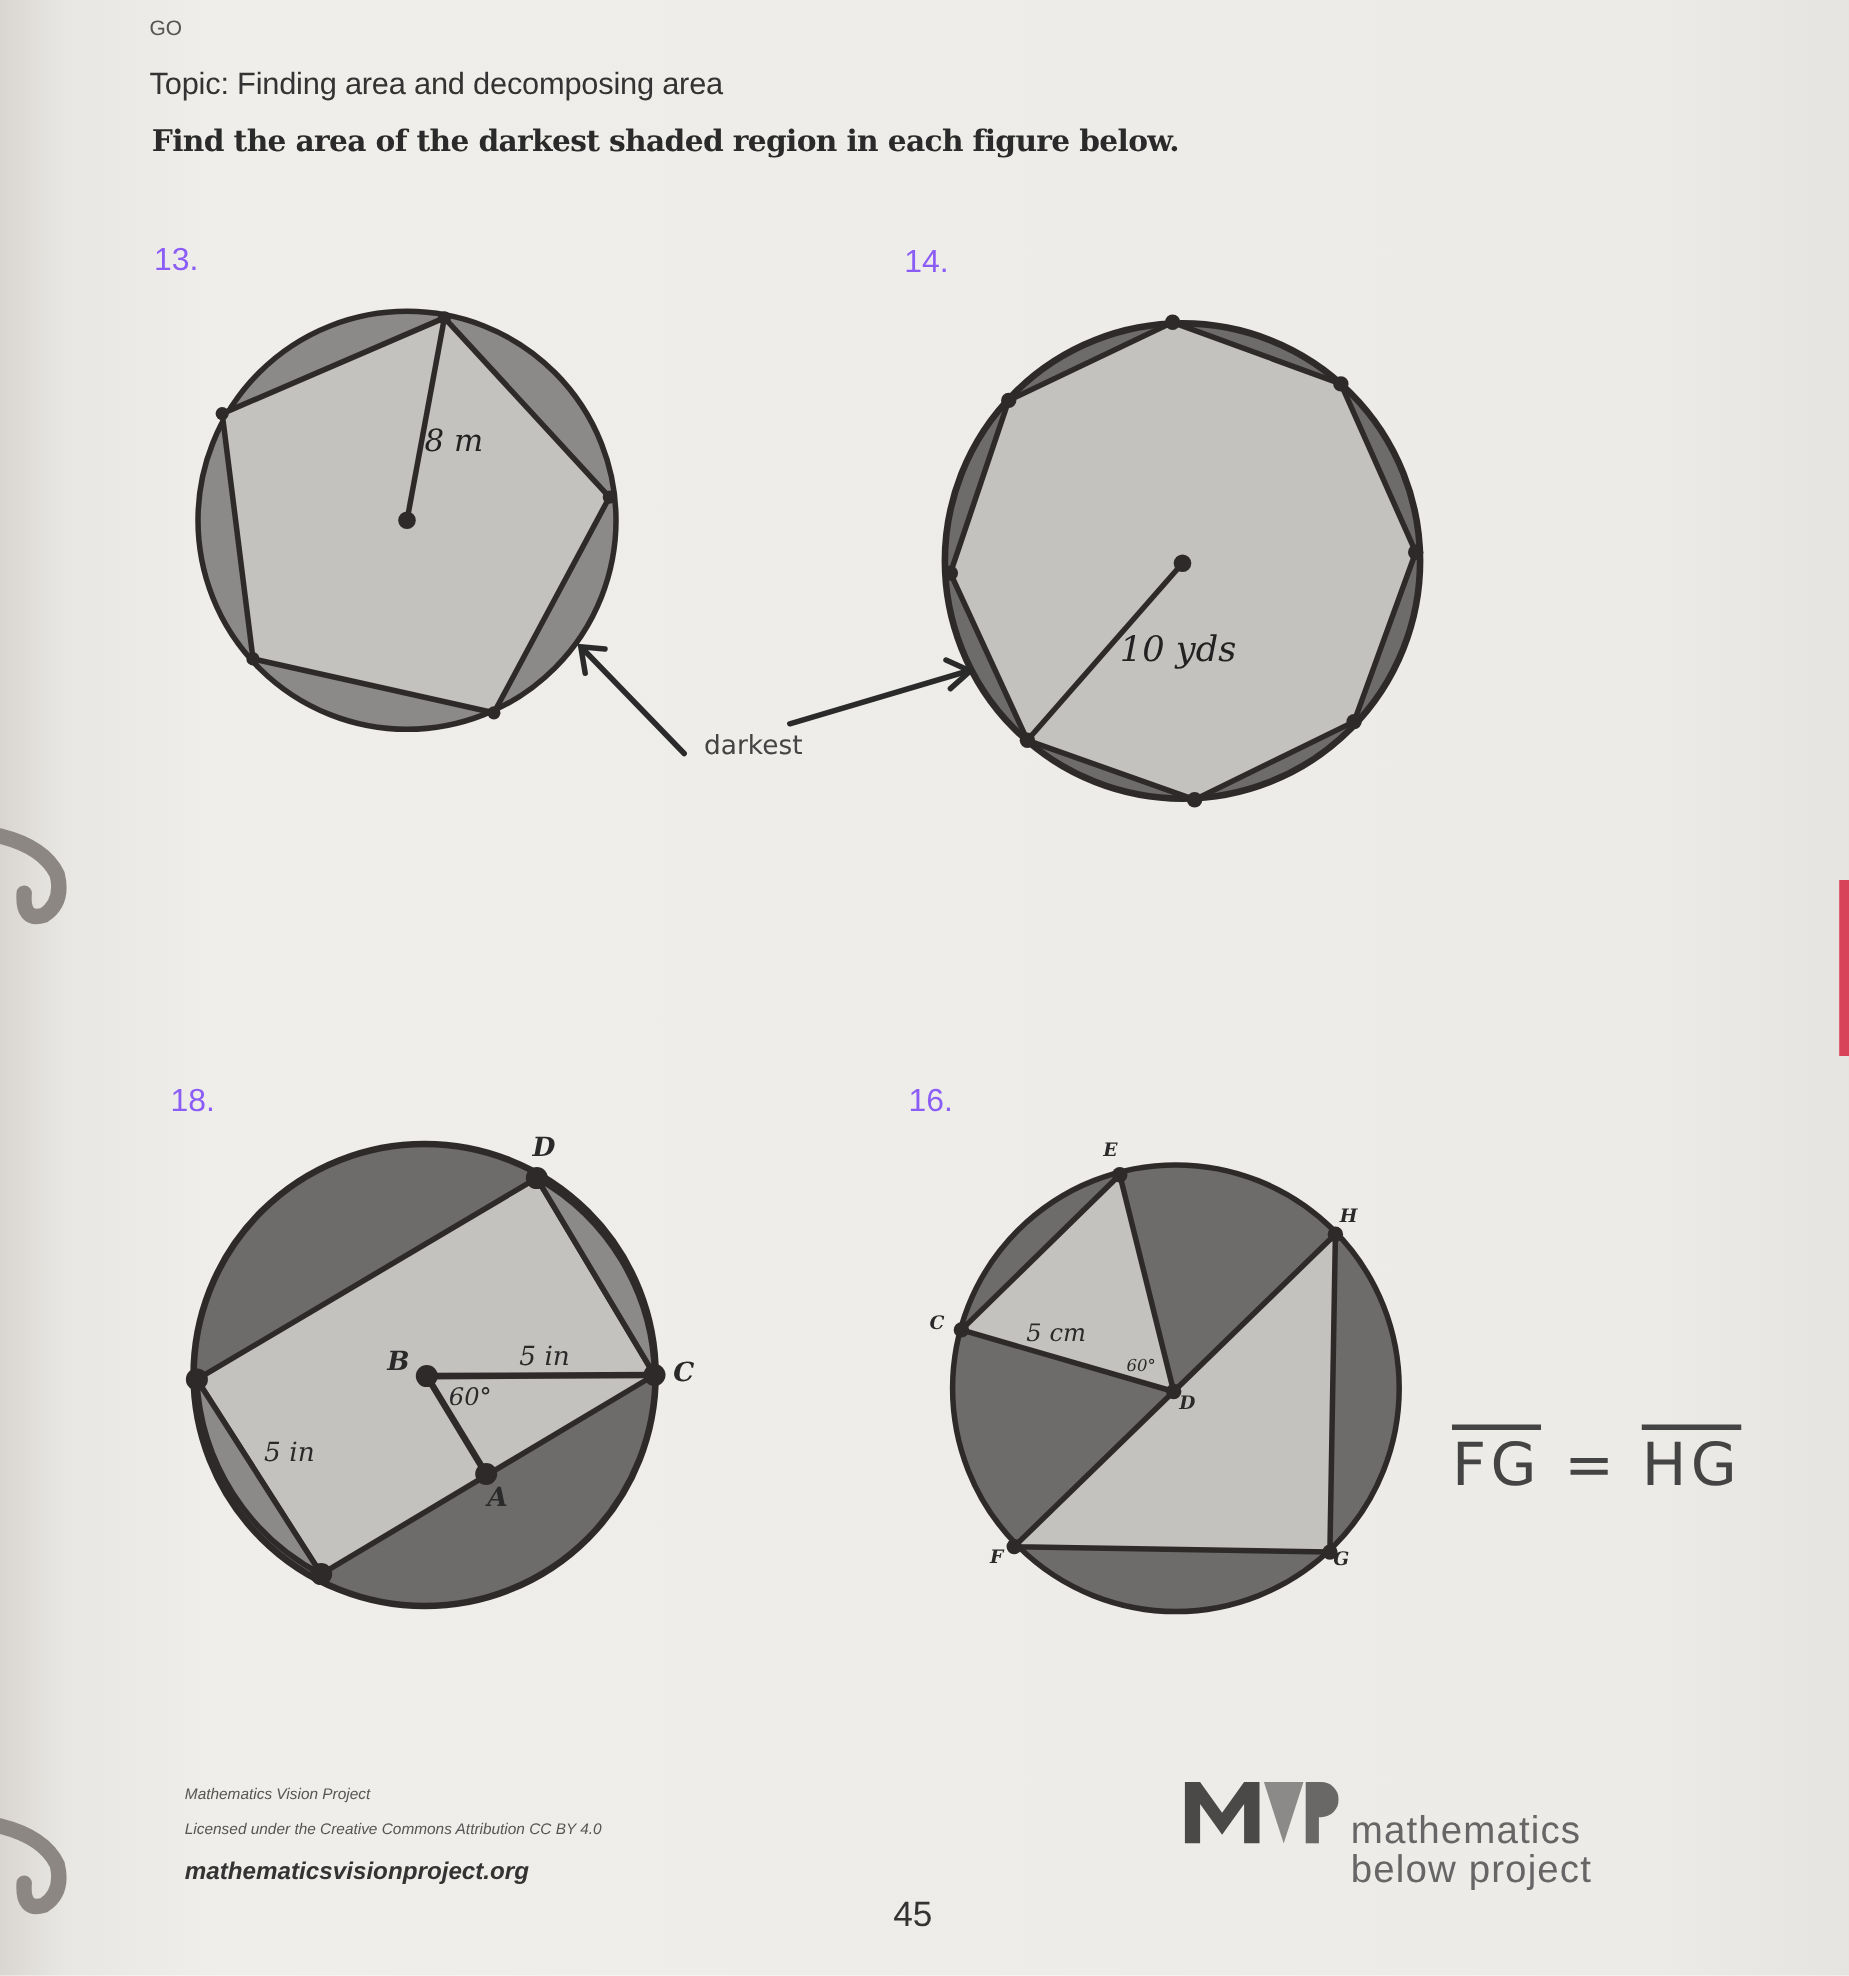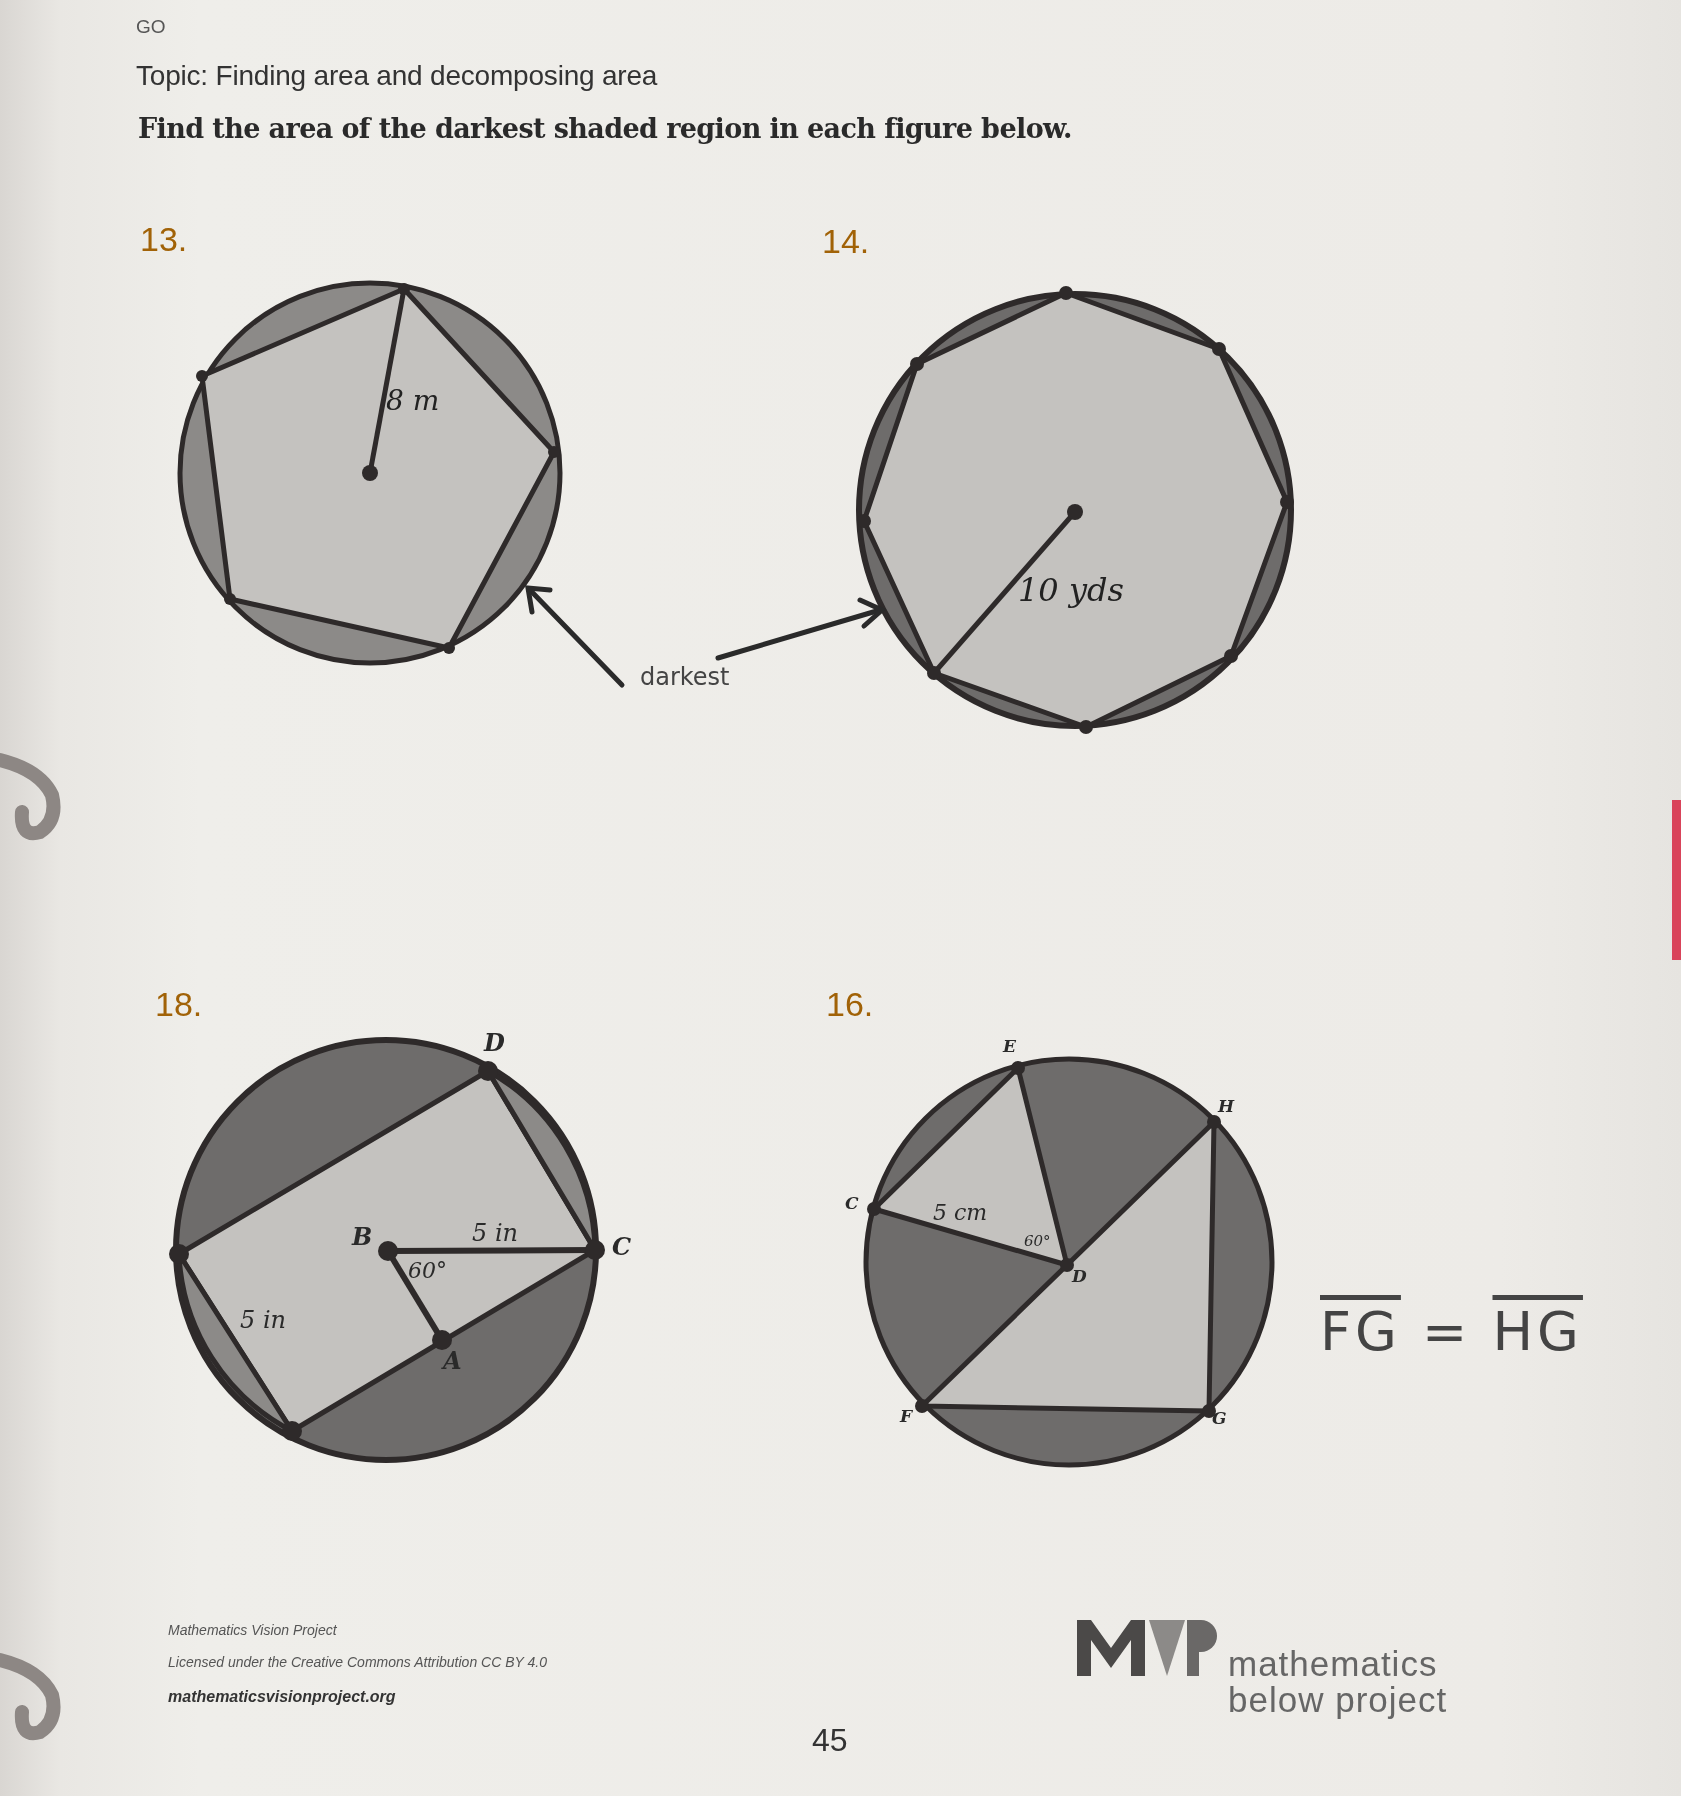--- a/index.html
+++ b/index.html
@@ -6,23 +6,23 @@
   body {
     width:1681px; height:1796px; overflow:hidden; position:relative;
     background: linear-gradient(90deg, #d9d6d2 0px, #e9e7e3 60px, #efeeea 200px, #edebe7 1500px, #e6e4e0 1681px);
     font-family: "Liberation Serif", serif;
     color:#2a2a2a;
   }
   .abs { position:absolute; }
   .go { left:136px; top:16px; font-family:"Liberation Sans", sans-serif; font-size:19px; color:#555; }
   .topic { left:136px; top:60px; font-size:28px; color:#333; font-family:"Liberation Sans", sans-serif; letter-spacing:-0.2px; }
   .instr { left:138px; top:113px; font-size:27px; font-weight:bold; color:#2a2a2a; font-family:"DejaVu Serif", serif; letter-spacing:-0.6px; }
-  .pnum { font-size:34px; color:#a16207; font-family:"Liberation Sans", sans-serif; }
+  .pnum { font-size:29px; color:#8b5cf6; font-family:"Liberation Sans", sans-serif; }
   .footer-l { left:168px; font-family:"Liberation Sans", sans-serif; font-style:italic; color:#555; font-size:14px; }
-  .footer-url { font-weight:bold; color:#333; font-size:16px; }
+  .footer-url { font-weight:bold; color:#333; font-size:22px; }
   .pagenum { left:812px; top:1722px; font-size:32px; color:#333; font-family:"Liberation Sans", sans-serif; }
   .logo-text { font-family:"Liberation Sans", sans-serif; color:#666; font-size:35px; line-height:36px; letter-spacing:1px; }
   .hand { left:1320px; top:1300px; font-family:"DejaVu Sans", sans-serif; font-size:54px; color:#444; letter-spacing:4px; }
   .hand .ol { text-decoration: overline; }
   svg { position:absolute; left:0; top:0; }
   .lbl { font-family:"DejaVu Serif", serif; font-style:italic; fill:#222; }
 </style>
 </head>
 <body>
 

